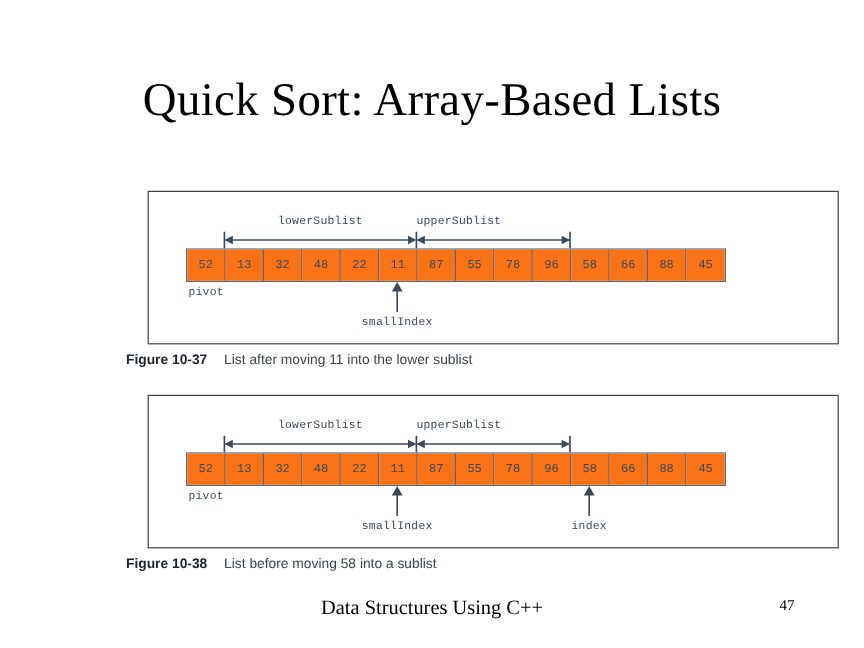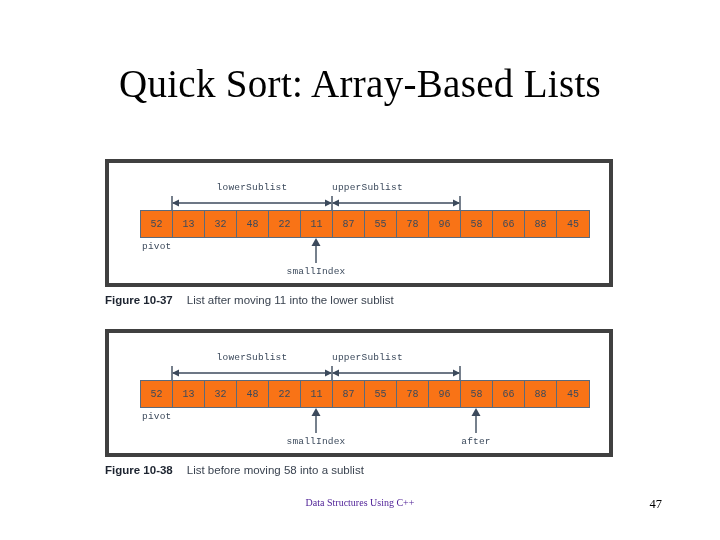--- a/index.html
+++ b/index.html
@@ -21,23 +21,23 @@
     font-size:39px;
     line-height:1.05;
     color:#000000;
     letter-spacing:0.3px;
     white-space:nowrap;
   }
 
   
   .figpanel{
     position:absolute;
-    left:105px;
-    width:508px;
-    border:4px solid #404040;
+    left:123px;
+    width:576px;
+    border:1px solid #404040;
     background:#ffffff;
     box-sizing:border-box;
   }
   #figure-1{ top:159px; height:128px; }
   #figure-2{ top:329px; height:128px; }
 
   .figinner{position:relative;width:100%;height:100%;}
 
   
   .sublabel{
@@ -122,22 +122,22 @@
   }
   .caption .captext{ color:#3a4350; }
 
   
   .footer-center{
     position:absolute;
     left:0;right:0;
     top:497px;
     text-align:center;
     font-family:"Liberation Serif", serif;
-    font-size:10px;
-    color:#4c1d95;
+    font-size:17px;
+    color:#000000;
   }
   .footer-page{
     position:absolute;
     right:58px;
     top:497px;
     font-family:"Liberation Serif", serif;
     font-size:12.5px;
     color:#000000;
   }
 </style>
@@ -244,21 +244,21 @@
             <polygon points="6,0 1.5,8 10.5,8" fill="#3c4a5c"></polygon>
           </svg>
         </div>
         <div class="ptr-label" style="left: 207px; top: 103px;">smallIndex</div>
         <div class="ptr" style="left: 361px; top: 75px;">
           <svg width="12" height="26">
             <line x1="6" y1="25" x2="6" y2="7" stroke="#3c4a5c" stroke-width="1.4"></line>
             <polygon points="6,0 1.5,8 10.5,8" fill="#3c4a5c"></polygon>
           </svg>
         </div>
-        <div class="ptr-label" style="left: 367px; top: 103px;">after</div>
+        <div class="ptr-label" style="left: 367px; top: 103px;">index</div>
       </div>
   </div>
 
   <div class="caption" id="caption-2">
     <span class="fignum">Figure 10-38</span><span class="captext">List before moving 58 into a sublist</span>
   </div>
 
   <div class="footer-center">Data Structures Using C++</div>
   <div class="footer-page">47</div>
 

